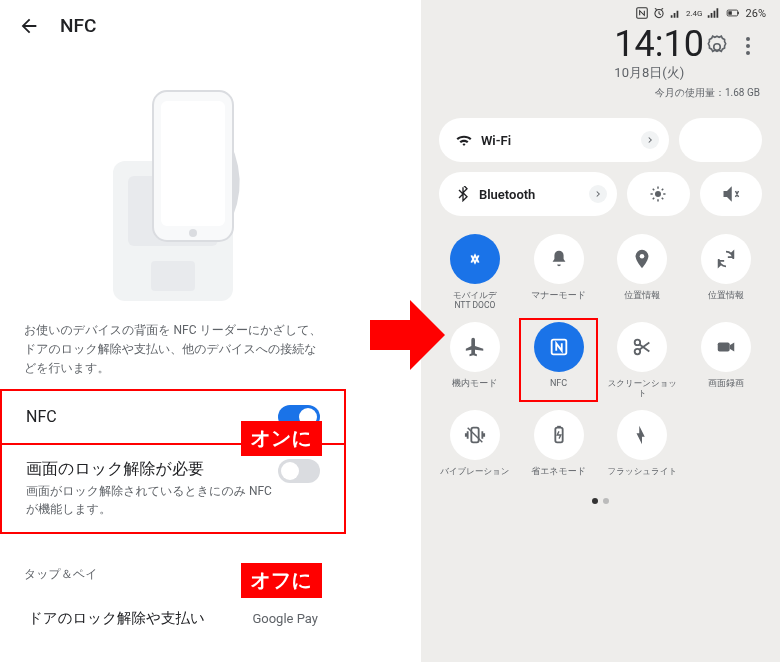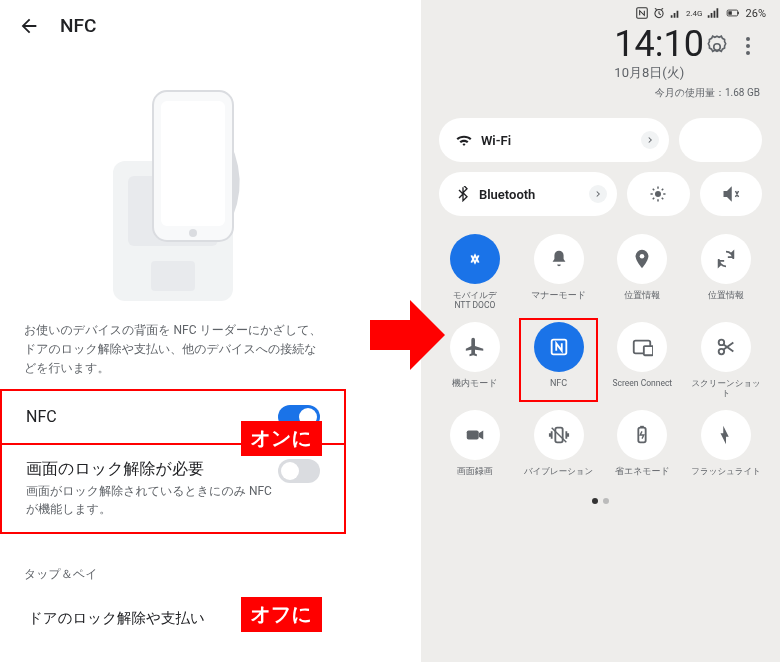--- a/index.html
+++ b/index.html
@@ -24,21 +24,21 @@
 .set-sub{font-size:12px;color:#5f6368;line-height:1.5;margin-top:2px}
 .tog{width:42px;height:24px;border-radius:12px;position:relative;flex-shrink:0}
 .tog.on{background:#1a73e8}
 .tog.off{background:#dadce0}
 .tog::after{content:"";position:absolute;width:18px;height:18px;border-radius:50%;background:#fff;top:3px}
 .tog.on::after{right:3px}
 .tog.off::after{left:3px}
 
 .tag{position:absolute;background:#ff0000;color:#fff;font-size:20px;font-weight:600;padding:4px 10px;z-index:5}
 .tag1{right:24px;top:421px}
-.tag2{right:24px;top:597px}
+.tag2{right:24px;top:563px}
 
 .sec-hdr{padding:14px 24px 8px;font-size:12px;color:#5f6368}
 .pay-row{margin:0 14px;padding:18px 14px;background:#fff;border-radius:14px;display:flex;justify-content:space-between;align-items:center}
 .pay-lbl{font-size:14.5px;color:#202124}
 .pay-val{font-size:13px;color:#5f6368}
 
 .status{display:flex;justify-content:flex-end;align-items:center;padding:6px 14px 2px;gap:3px;font-size:11px;color:#333}
 .st-ic{width:14px;height:14px}
 .clock-row{display:flex;justify-content:flex-end;align-items:flex-start;padding:4px 20px}
 .clock{font-size:36px;font-weight:400;color:#202124;line-height:1}
@@ -251,29 +251,20 @@
           <svg width="22" height="22" viewBox="0 0 24 24">
             <rect x="4" y="4" width="16" height="16" rx="2" fill="none" stroke="#fff" stroke-width="2"></rect>
             <path d="M9 16V8l6 8V8" stroke="#fff" stroke-width="2" fill="none"></path>
           </svg>
         </div>
         <div class="tlbl" style="white-space: pre-line;">NFC</div>
       </div>
       <div class="tile">
         <div class="tbtn">
           <svg width="22" height="22" viewBox="0 0 24 24">
-            <rect x="3" y="5" width="18" height="14" rx="2" fill="none" stroke="#5f6368" stroke-width="2"></rect>
-            <rect x="14" y="11" width="10" height="10" rx="1" fill="#fff" stroke="#5f6368" stroke-width="2"></rect>
-          </svg>
-        </div>
-        <div class="tlbl sm" style="white-space: pre-line;">Screen Connect</div>
-      </div>
-      <div class="tile">
-        <div class="tbtn">
-          <svg width="22" height="22" viewBox="0 0 24 24">
             <circle cx="7" cy="7" r="3" fill="none" stroke="#5f6368" stroke-width="2"></circle>
             <circle cx="7" cy="17" r="3" fill="none" stroke="#5f6368" stroke-width="2"></circle>
             <path d="M9 9l11 8M9 15l11-8" stroke="#5f6368" stroke-width="2"></path>
           </svg>
         </div>
         <div class="tlbl sm" style="white-space: pre-line;">スクリーンショット</div>
       </div>
       <div class="tile">
         <div class="tbtn">
           <svg width="22" height="22" viewBox="0 0 24 24">

